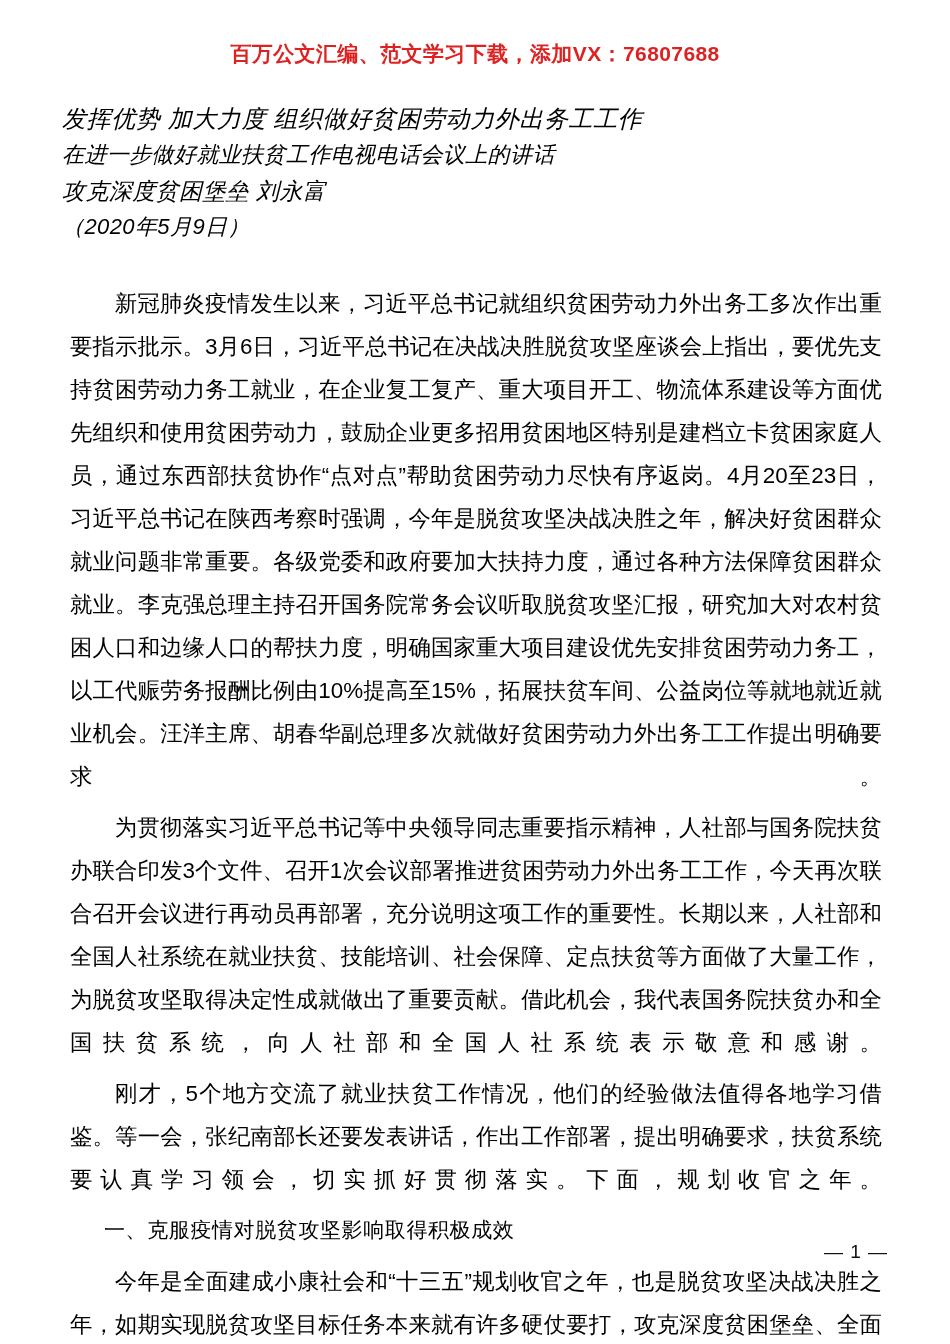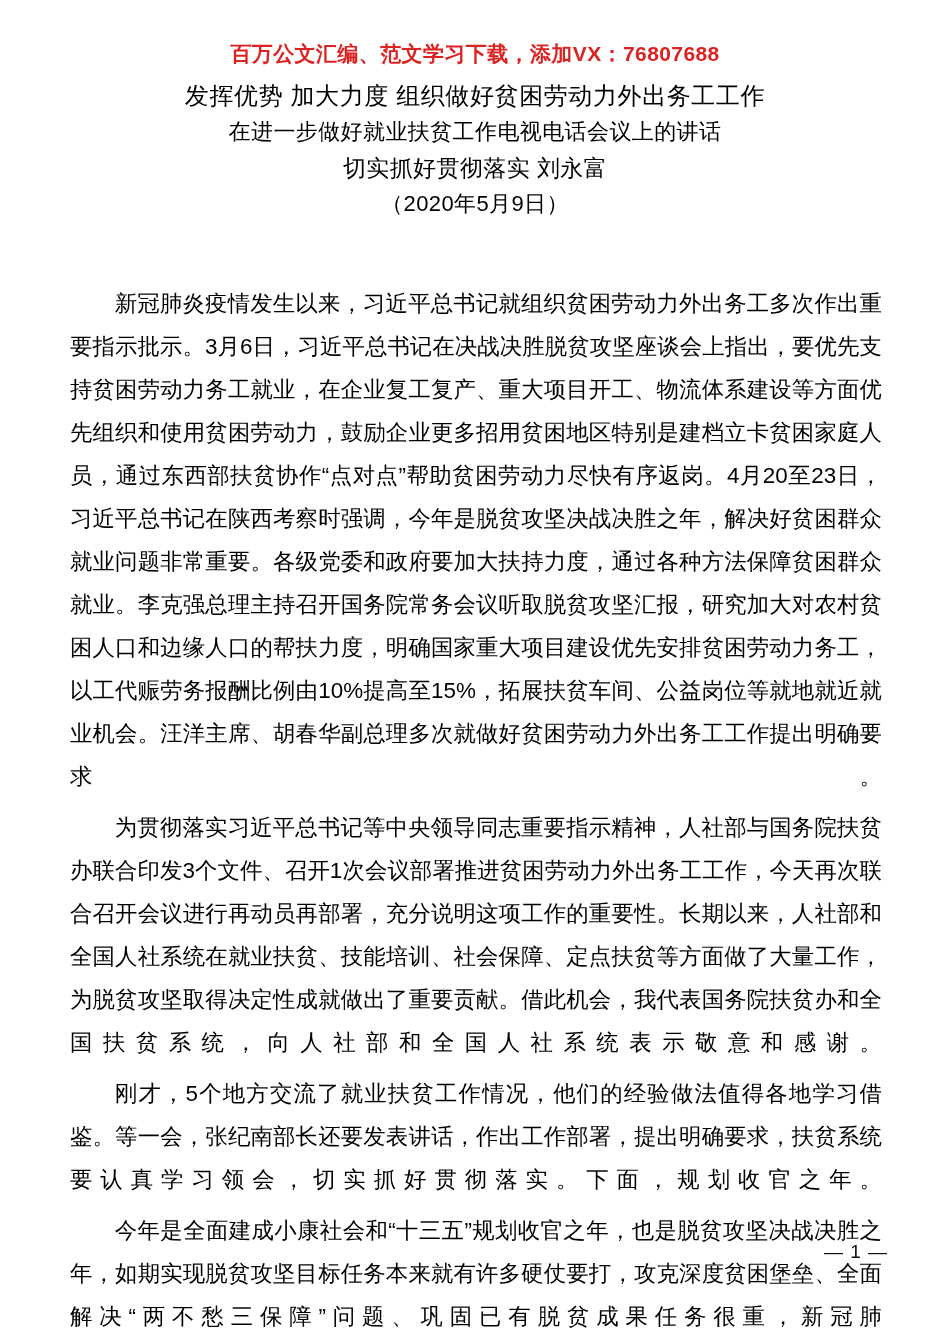--- a/index.html
+++ b/index.html
@@ -36,24 +36,25 @@
     font-size: 21px;
     font-weight: bold;
     color: #DD2222;
     letter-spacing: 0.4px;
     white-space: nowrap;
   }
 
   
   .title-block {
     position: absolute;
-    top: 78px;
+    top: 101px;
     left: 62px;
     width: 826px;
-    text-align: center;
+    text-align: left;
+    font-style: italic;
   }
   .doc-title-main {
     font-size: 24px;
     line-height: 36px;
     font-weight: normal;
     letter-spacing: 0.6px;
     white-space: nowrap;
   }
   .doc-title-sub {
     font-size: 22px;
@@ -126,28 +127,29 @@
 
 <div class="page">
 
   <div class="promo-banner">
     <span class="promo-text">百万公文汇编、范文学习下载，添加VX：76807688</span>
   </div>
 
   <div class="title-block">
     <div class="doc-title-main">发挥优势  加大力度  组织做好贫困劳动力外出务工工作</div>
     <div class="doc-title-sub">在进一步做好就业扶贫工作电视电话会议上的讲话</div>
-    <div class="doc-title-author">切实抓好贯彻落实  刘永富</div>
+    <div class="doc-title-author">攻克深度贫困堡垒  刘永富</div>
     <div class="doc-title-date">（2020年5月9日）</div>
   </div>
 
   <div class="body-block">
     <p class="body-para tight">新冠肺炎疫情发生以来，习近平总书记就组织贫困劳动力外出务工多次作出重要指示批示。3月6日，习近平总书记在决战决胜脱贫攻坚座谈会上指出，要优先支持贫困劳动力务工就业，在企业复工复产、重大项目开工、物流体系建设等方面优先组织和使用贫困劳动力，鼓励企业更多招用贫困地区特别是建档立卡贫困家庭人员，通过东西部扶贫协作“点对点”帮助贫困劳动力尽快有序返岗。4月20至23日，习近平总书记在陕西考察时强调，今年是脱贫攻坚决战决胜之年，解决好贫困群众就业问题非常重要。各级党委和政府要加大扶持力度，通过各种方法保障贫困群众就业。李克强总理主持召开国务院常务会议听取脱贫攻坚汇报，研究加大对农村贫困人口和边缘人口的帮扶力度，明确国家重大项目建设优先安排贫困劳动力务工，以工代赈劳务报酬比例由10%提高至15%，拓展扶贫车间、公益岗位等就地就近就业机会。汪洋主席、胡春华副总理多次就做好贫困劳动力外出务工工作提出明确要求。</p>
     <p class="body-para tight">为贯彻落实习近平总书记等中央领导同志重要指示精神，人社部与国务院扶贫办联合印发3个文件、召开1次会议部署推进贫困劳动力外出务工工作，今天再次联合召开会议进行再动员再部署，充分说明这项工作的重要性。长期以来，人社部和全国人社系统在就业扶贫、技能培训、社会保障、定点扶贫等方面做了大量工作，为脱贫攻坚取得决定性成就做出了重要贡献。借此机会，我代表国务院扶贫办和全国扶贫系统，向人社部和全国人社系统表示敬意和感谢。</p>
     <p class="body-para tight">刚才，5个地方交流了就业扶贫工作情况，他们的经验做法值得各地学习借鉴。等一会，张纪南部长还要发表讲话，作出工作部署，提出明确要求，扶贫系统要认真学习领会，切实抓好贯彻落实。下面，规划收官之年。</p>
+    <h2 class="section-heading">一、克服疫情对脱贫攻坚影响取得积极成效</h2>
     <p class="body-para tight">今年是全面建成小康社会和“十三五”规划收官之年，也是脱贫攻坚决战决胜之年，如期实现脱贫攻坚目标任务本来就有许多硬仗要打，攻克深度贫困堡垒、全面解决“两不愁三保障”问题、巩固已有脱贫成果任务很重，新冠肺</p>
   </div>
 
   <div class="page-footer">
     <span class="page-number">— 1 —</span>
   </div>
 
 </div>
 
 </body></html>

